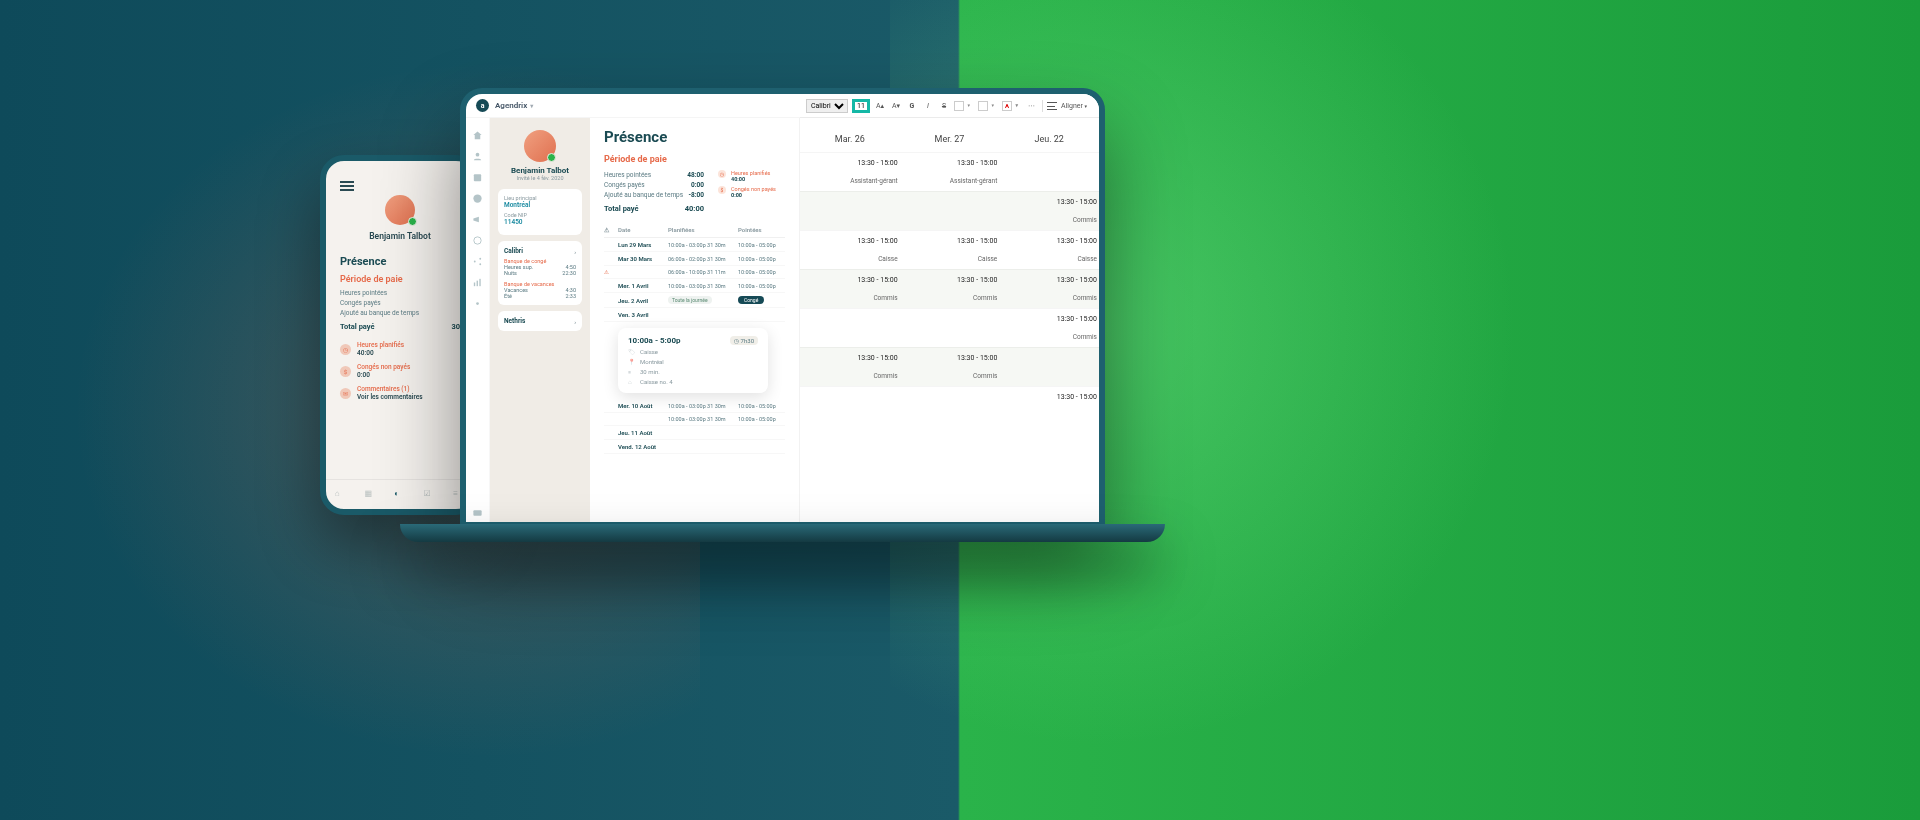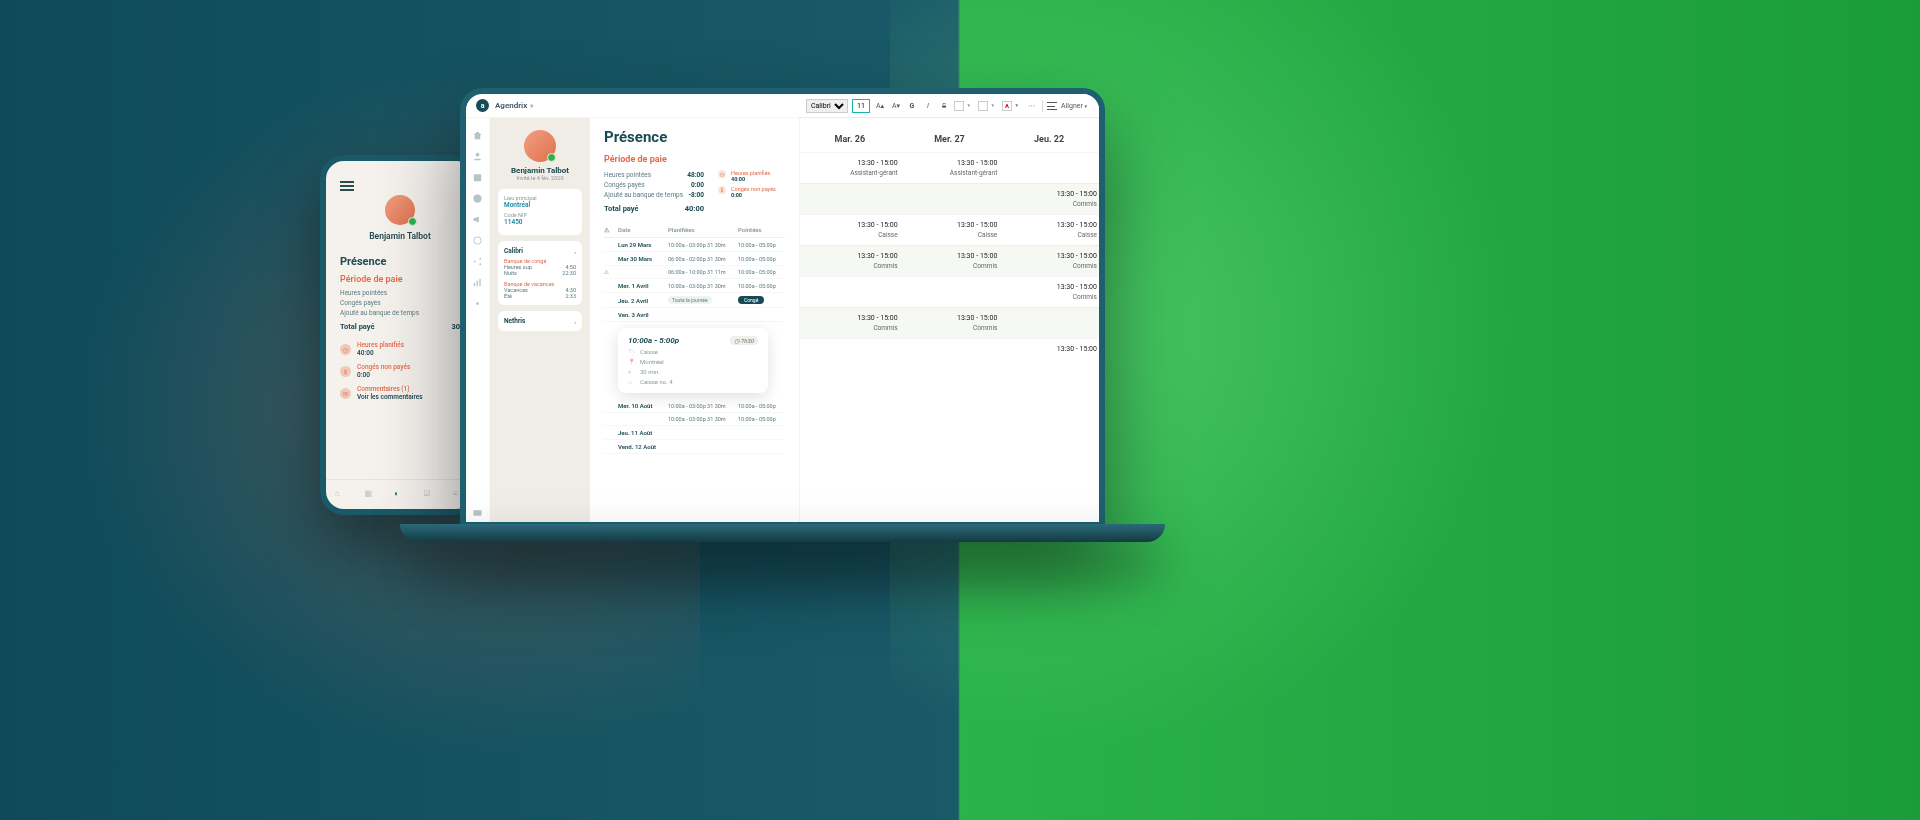--- a/index.html
+++ b/index.html
@@ -67,51 +67,51 @@
 .main-col .miniitem .mic { width:8px; height:8px; border-radius:50%; background:#fce4da; color:#e66a4a; font-size:5px; display:flex; align-items:center; justify-content:center; flex-shrink:0; }
 
 .thead { display:grid; grid-template-columns: 14px 50px 70px 50px; font-size:6px; color:#8a9aa0; font-weight:600; border-bottom:1px solid rgba(0,0,0,0.06); padding:4px 0; margin-top:8px; }
 .trow { display:grid; grid-template-columns: 14px 50px 70px 50px; font-size:5.5px; color:#5a7a82; padding:3px 0; border-bottom:1px solid rgba(0,0,0,0.03); align-items:center; }
 .trow .dt { color:#1a4a52; font-weight:600; font-size:6px; }
 .trow .badge-day { background:#eef2f0; color:#5a8a72; font-size:5px; padding:1px 4px; border-radius:6px; display:inline-block; }
 .trow .badge-conge { background:#164a56; color:#fff; font-size:5px; padding:1px 6px; border-radius:6px; display:inline-block; }
 .trow .alert { color:#e66a4a; }
 
 .shift-card { margin:6px 0 6px 14px; background:#fff; border-radius:8px; box-shadow:0 4px 16px rgba(0,0,0,0.12); padding:8px 10px; width:150px; }
-.shift-card .sc-top { display:flex; justify-content:space-between; align-items:center;font-style:italic; }
+.shift-card .sc-top { display:flex; justify-content:space-between; align-items:center; }
 .shift-card .sc-time { font-weight:700; font-size:8px; color:#1a4a52; }
 .shift-card .sc-dur { font-size:6px; color:#5a7a82; background:#f0eee8; padding:1px 4px; border-radius:4px; }
 .shift-card .sc-row { display:flex; gap:5px; font-size:6px; color:#8a9aa0; margin-top:3px; align-items:center; }
 .shift-card .sc-row .sci { width:7px; height:7px; opacity:0.5; }
 
 .spread { flex:0 0 300px; background:#fff; font-size:7px; color:#2a2a2a; border-left:1px solid rgba(0,0,0,0.05); display:flex; flex-direction:column; }
 .ribbon { height:24px; border-bottom:1px solid rgba(0,0,0,0.08); display:flex; align-items:center; gap:4px; padding:0 6px; font-size:7px; color:#555; position:relative; top:-24px; margin-bottom:-24px; background:#fff; }
 .ribbon select { font-size:7px; height:14px; border:1px solid #ccc; }
-.ribbon input { font-size:7px; width:18px; height:14px; border:1px solid #14b8a6; text-align:center; }
+.ribbon input { font-size:7px; width:18px; height:14px; border:3px solid #14b8a6; text-align:center; }
 .ribbon .rb { width:12px; text-align:center; cursor:default; }
 .ribbon .rb.b { font-weight:700; }
 .ribbon .rb.i { font-style:italic; }
 .ribbon .rb.s { text-decoration:line-through; }
 .ribbon .sep { width:1px; height:12px; background:#ddd; }
 .ribbon .sw { width:10px; height:10px; border:1px solid #ccc; position:relative; }
 .ribbon .sw::after { content:"▾"; position:absolute; right:-7px; top:0; font-size:5px; color:#888; }
 .ribbon .sw.fill { background:#fff; }
 .ribbon .sw.font { color:#d00; font-weight:700; font-size:6px; text-align:center; }
 .ribbon .more { letter-spacing:1px; }
 .ribbon .align-ic { width:10px; height:8px; border-top:1px solid #555; border-bottom:1px solid #555; position:relative; }
 .ribbon .align-ic::before { content:""; position:absolute; top:3px; left:0; right:2px; height:1px; background:#555; }
 
 .shead { display:grid; grid-template-columns: repeat(3,1fr); text-align:center; padding:16px 0 8px; }
-.shead .d { font-weight:700; font-size:9px; color:#444; }
+.shead .d { font-weight:400; font-size:9px; color:#444; }
 .sbody { flex:1; overflow:hidden; }
 .sgroup { border-top:1px solid rgba(0,0,0,0.04); }
 .srow { display:grid; grid-template-columns: repeat(3,1fr); text-align:right; }
 .scell { padding:6px 2px; font-size:7px; }
 .scell .t { color:#222; }
-.scell .r { color:#666; font-size:6.5px; margin-top:2px; }
+.scell .r { color:#666; font-size:6.5px; margin-top:10px; }
 .sgroup.alt { background:#f6f8f4; }
 
 </style>
 </head>
 <body>
 
 <div class="bg"></div>
 
 <div class="phone">
   <div class="top">

